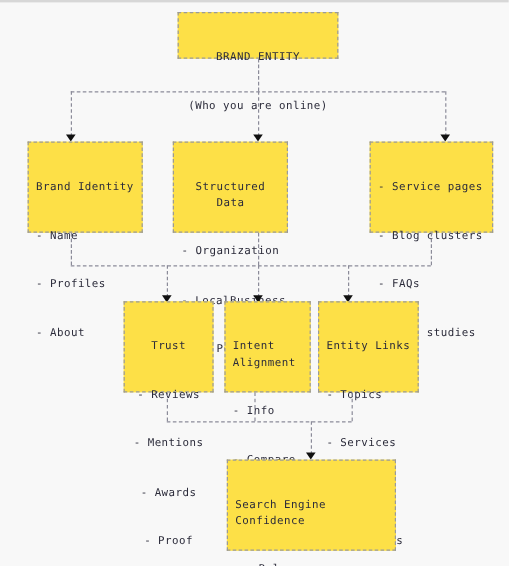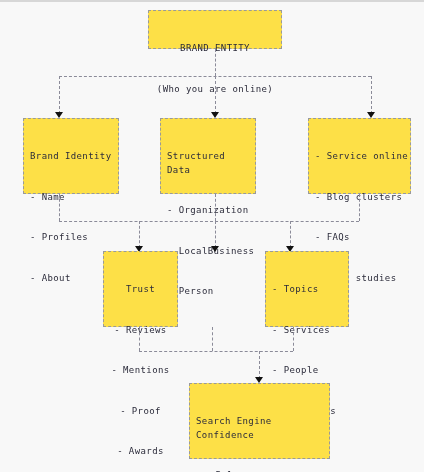--- a/index.html
+++ b/index.html
@@ -94,55 +94,63 @@
   <div class="arrow" style="left:211px; top:112px;"></div>
   <div class="arrow" style="left:367px; top:112px;"></div>
 
   <div class="node" style="left:7px; top:118px; width:96px; height:76px;margin-left:16px;">
     <span class="title">Brand Identity</span>
     <span class="item">- Name</span>
     <span class="item">- Profiles</span>
     <span class="item">- About</span>
   </div>
 
-  <div class="node" style="left:160px; top:118px; width:96px; height:76px;">
+  <div class="node" style="left:144px; top:118px; width:96px; height:76px;text-align:center;">
     <span class="title">Structured Data</span>
     <span class="item">- Organization</span>
     <span class="item">- LocalBusiness</span>
     <span class="item">- Person</span>
   </div>
 
   <div class="node" style="left:308px; top:118px; width:103px; height:76px;">
-    <span class="item">- Service online</span>
+    <span class="item">- Service pages</span>
     <span class="item">- Blog clusters</span>
     <span class="item">- FAQs</span>
     <span class="item">- Case studies</span>
   </div>
 
   <div class="seg v" style="left:59px; top:194px; height:27px;"></div>
   <div class="seg v" style="left:215px; top:194px; height:27px;"></div>
   <div class="seg v" style="left:359px; top:194px; height:27px;"></div>
   <div class="seg h" style="left:59px; top:221px; width:300px;"></div>
   <div class="seg v" style="left:139px; top:221px; height:27px;"></div>
   <div class="seg v" style="left:215px; top:221px; height:27px;"></div>
   <div class="seg v" style="left:290px; top:221px; height:27px;"></div>
   <div class="arrow" style="left:135px; top:246px;"></div>
   <div class="arrow" style="left:211px; top:246px;"></div>
   <div class="arrow" style="left:286px; top:246px;"></div>
 
   <div class="node" style="left:103px; top:251px; width:75px; height:76px;text-align:center;">
     <span class="title">Trust</span>
     <span class="item">- Reviews</span>
     <span class="item">- Mentions</span>
+    <span class="item">- Awards</span>
     <span class="item">- Proof</span>
-    <span class="item">- Awards</span>
   </div>
 
+  <div class="node" style="left:187px; top:251px; width:72px; height:76px;">
+    <span class="title">Intent
+Alignment</span>
+    <span class="item">- Info</span>
+    <span class="item">- Compare</span>
+    <span class="item">- Convert</span>
+  </div>
 
   <div class="node" style="left:265px; top:251px; width:84px; height:76px;">
+    <span class="title">Entity Links</span>
     <span class="item">- Topics</span>
     <span class="item">- Services</span>
     <span class="item">- People</span>
     <span class="item">- Locations</span>
   </div>
 
   <div class="seg v" style="left:139px; top:327px; height:24px;"></div>
   <div class="seg v" style="left:212px; top:327px; height:24px;"></div>
   <div class="seg v" style="left:293px; top:327px; height:24px;"></div>
   <div class="seg h" style="left:139px; top:351px; width:154px;"></div>

